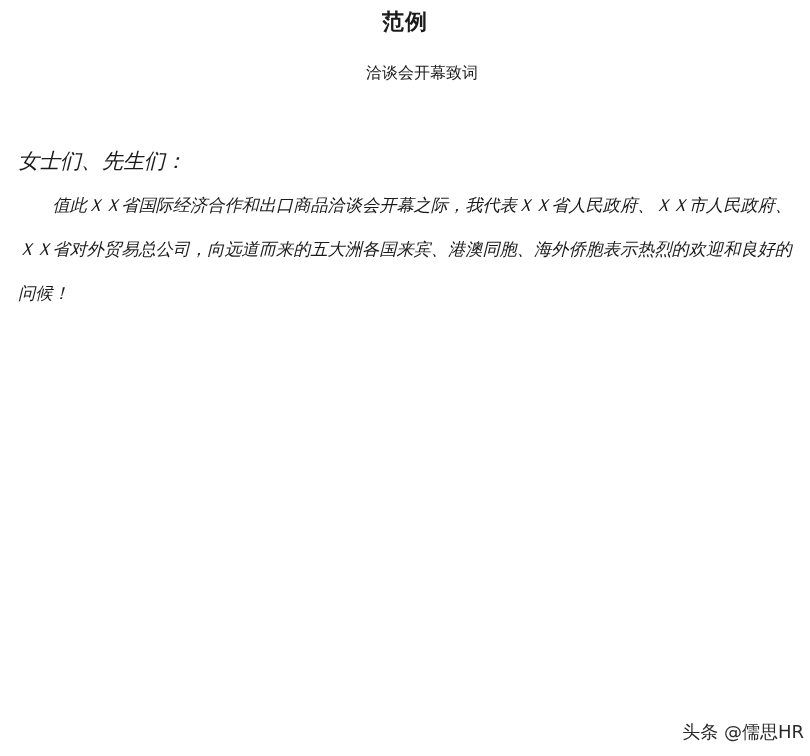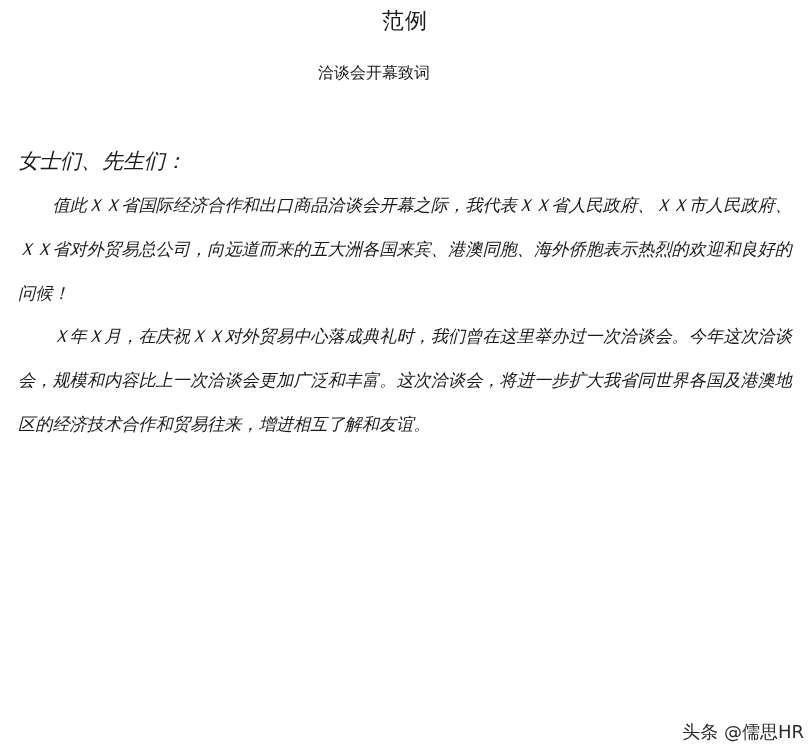--- a/index.html
+++ b/index.html
@@ -15,32 +15,33 @@
       font-family: "DejaVu Serif", "Liberation Serif", serif;
       color: #1a1a1a;
     }
     .page-title {
       position: absolute;
       top: 6px;
       left: 0;
       width: 810px;
       text-align: center;
       font-size: 22px;
-      font-weight: normal;
+      font-weight: bold;
       line-height: 30px;
       letter-spacing: 1px;
     }
     .page-subtitle {
       position: absolute;
       top: 61px;
       left: 0;
       width: 748px;
       text-align: center;
       font-size: 16px;
       line-height: 24px;
+      padding-left: 48px;
     }
     .body-text {
       position: absolute;
       left: 18px;
       width: 774px;
       font-size: 17.2px;
       line-height: 43.8px;
       text-align: justify;
       text-align-last: left;
       font-style: italic;
@@ -75,16 +76,15 @@
 </head>
 <body>
 
 <div class="page-title">范例</div>
 <div class="page-subtitle">洽谈会开幕致词</div>
 
 <div class="salutation">女士们、先生们：</div>
 
 <div class="body-text paragraphs">
   <p class="para">值此ＸＸ省国际经济合作和出口商品洽谈会开幕之际，我代表ＸＸ省人民政府、ＸＸ市人民政府、ＸＸ省对外贸易总公司，向远道而来的五大洲各国来宾、港澳同胞、海外侨胞表示热烈的欢迎和良好的问候！</p>
-  <p class="para">Ｘ年Ｘ月，在庆祝ＸＸ对外贸易中心落成典礼时，我们曾在这里举办过一次洽谈会。今年这次洽谈会，规模和内容比上一次洽谈会更加广泛和丰富。这次洽谈会，将进一步扩大我省同世界各国及港澳地区的经济技术合作和贸易往来，增进相互了解和友谊。</p>
 </div>
 
 <div class="watermark">头条 @儒思HR</div>
 
 </body></html>

